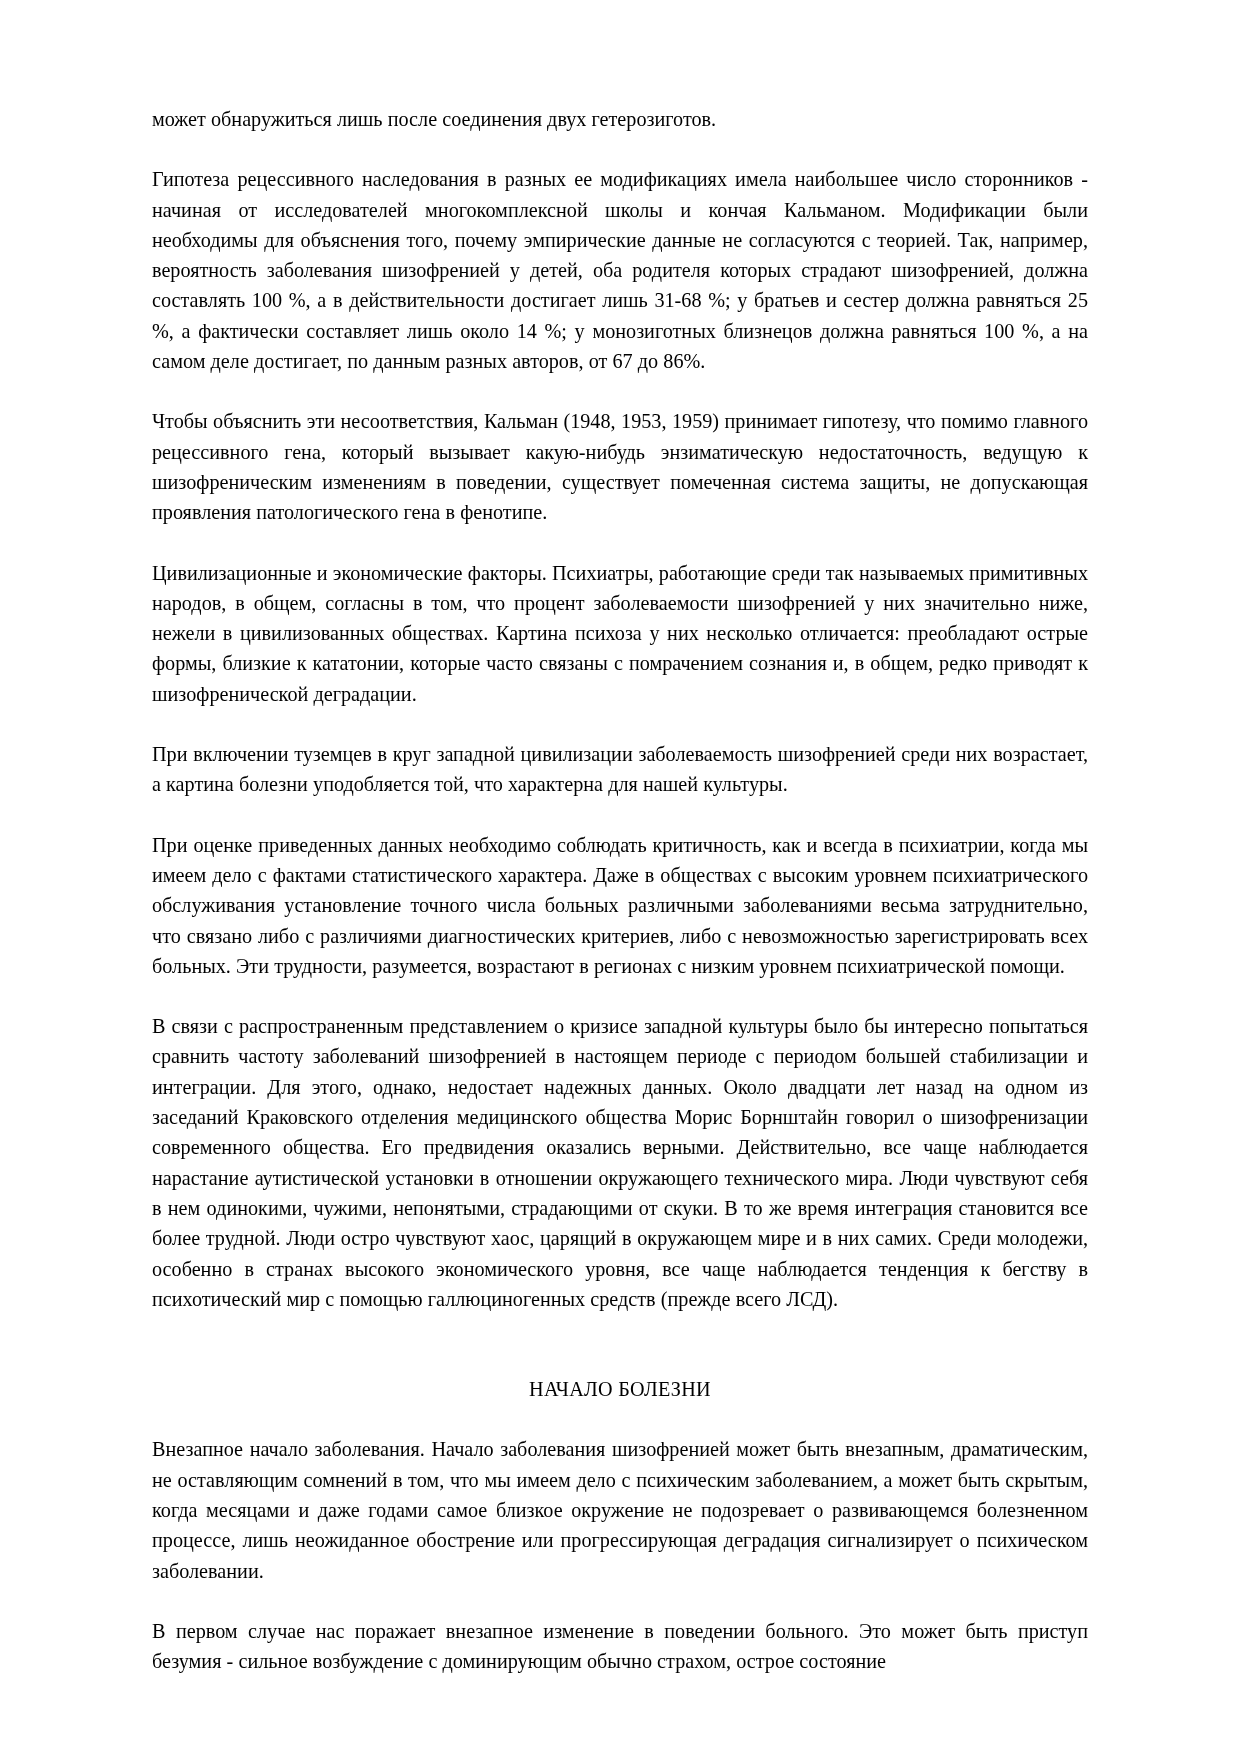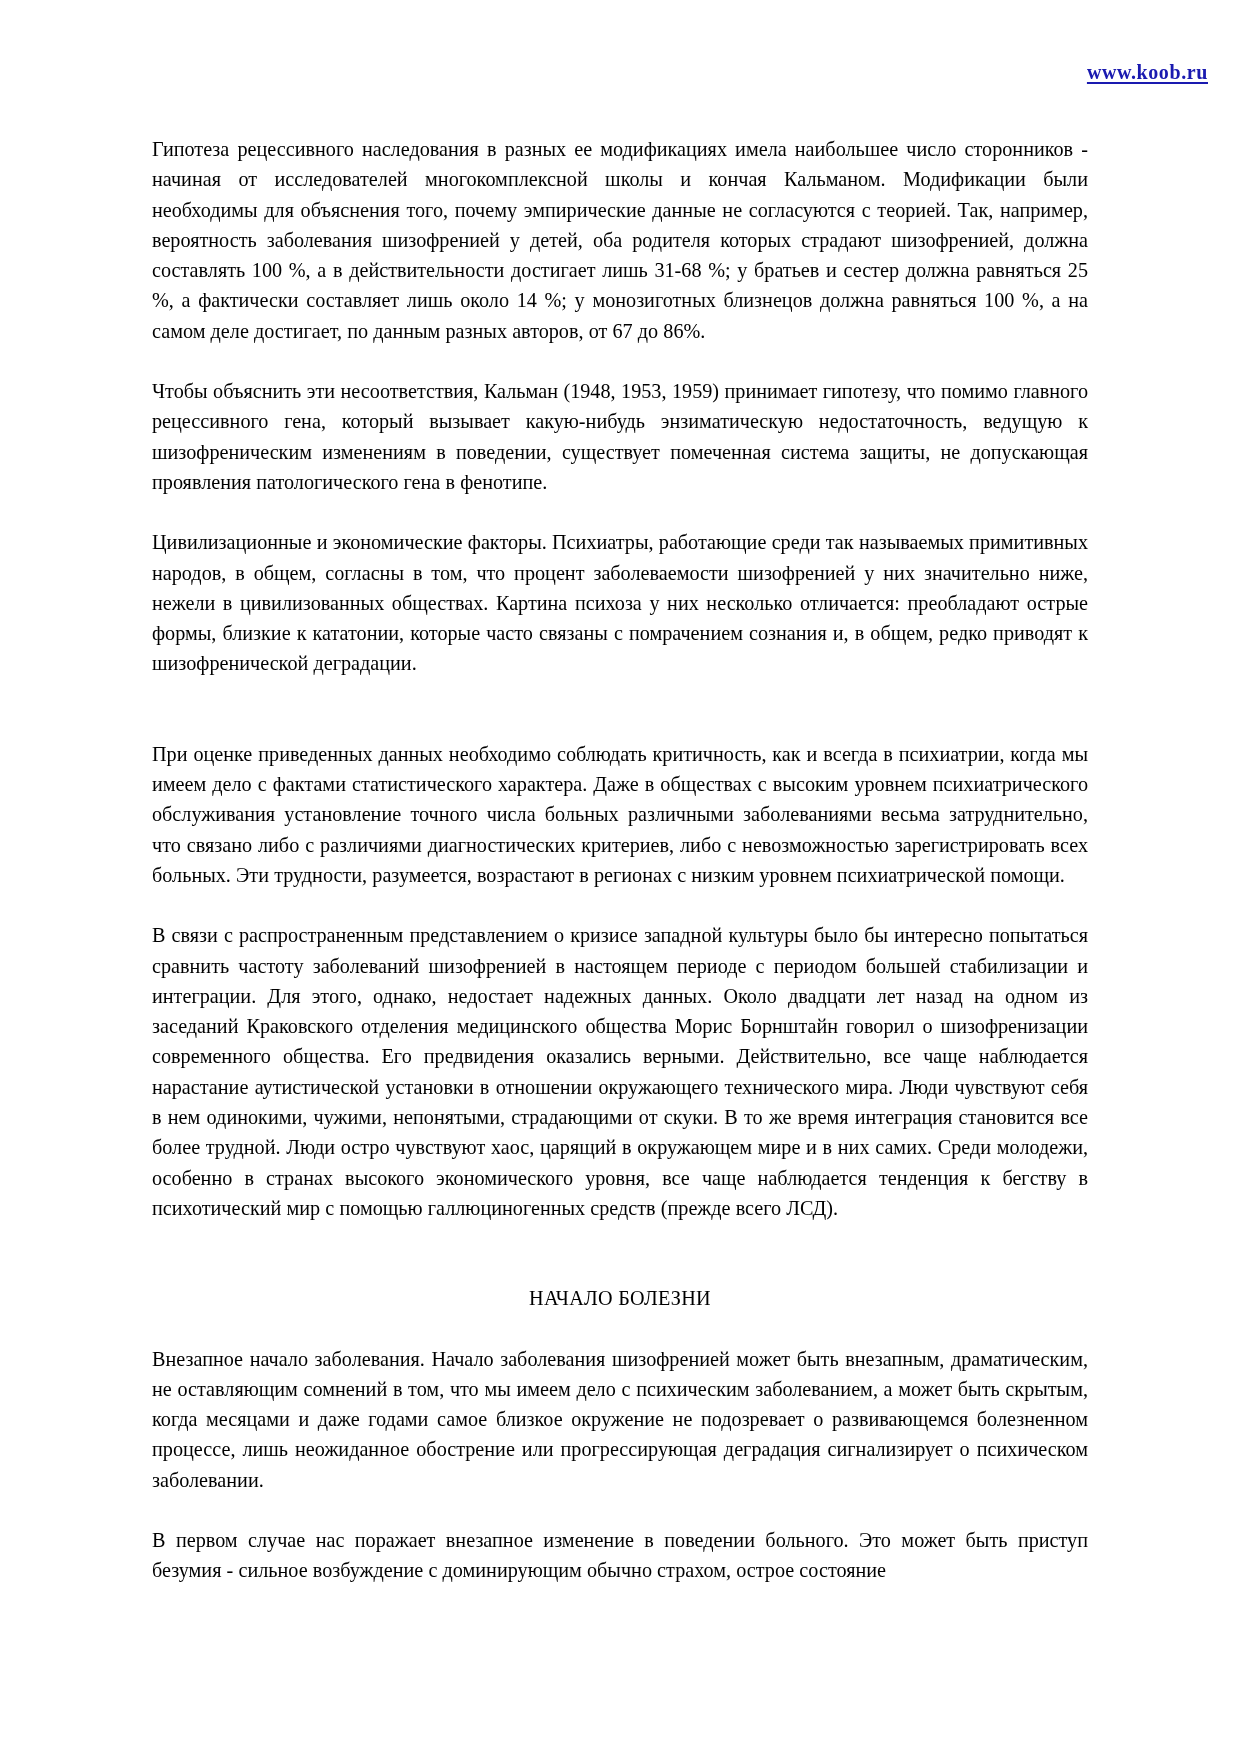--- a/index.html
+++ b/index.html
@@ -69,32 +69,31 @@
     display: inline-block;
     width: 100%;
   }
   p.para.nostretch::after { display: none; }
 </style>
 </head>
 <body>
 
 <div class="page">
 
-  <div class="header-band">
-    <a class="site-link" href="#">www.koob.ru</a>
-  </div>
 
   <div class="content" id="body-container">
+      <p class="para nostretch">может обнаружиться лишь после соединения двух гетерозиготов.</p>
       <div class="gap-md"></div>
       <p class="para nostretch">Гипотеза рецессивного наследования в разных ее модификациях имела наибольшее число сторонников - начиная от исследователей многокомплексной школы и кончая Кальманом. Модификации были необходимы для объяснения того, почему эмпирические данные не согласуются с теорией. Так, например, вероятность заболевания шизофренией у детей, оба родителя которых страдают шизофренией, должна составлять 100 %, а в действительности достигает лишь 31-68 %; у братьев и сестер должна равняться 25 %, а фактически составляет лишь около 14 %; у монозиготных близнецов должна равняться 100 %, а на самом деле достигает, по данным разных авторов, от 67 до 86%.</p>
       <div class="gap-md"></div>
       <p class="para nostretch">Чтобы объяснить эти несоответствия, Кальман (1948, 1953, 1959) принимает гипотезу, что помимо главного рецессивного гена, который вызывает какую-нибудь энзиматическую недостаточность, ведущую к шизофреническим изменениям в поведении, существует помеченная система защиты, не допускающая проявления патологического гена в фенотипе.</p>
       <div class="gap-md"></div>
       <p class="para nostretch">Цивилизационные и экономические факторы. Психиатры, работающие среди так называемых примитивных народов, в общем, согласны в том, что процент заболеваемости шизофренией у них значительно ниже, нежели в цивилизованных обществах. Картина психоза у них несколько отличается: преобладают острые формы, близкие к кататонии, которые часто связаны с помрачением сознания и, в общем, редко приводят к шизофренической деградации.</p>
       <div class="gap-md"></div>
+      <p class="para nostretch">При включении туземцев в круг западной цивилизации заболеваемость шизофренией среди них возрастает, а картина болезни уподобляется той, что характерна для нашей культуры.</p>
       <div class="gap-md"></div>
       <p class="para nostretch">При оценке приведенных данных необходимо соблюдать критичность, как и всегда в психиатрии, когда мы имеем дело с фактами статистического характера. Даже в обществах с высоким уровнем психиатрического обслуживания установление точного числа больных различными заболеваниями весьма затруднительно, что связано либо с различиями диагностических критериев, либо с невозможностью зарегистрировать всех больных. Эти трудности, разумеется, возрастают в регионах с низким уровнем психиатрической помощи.</p>
       <div class="gap-md"></div>
       <p class="para nostretch">В связи с распространенным представлением о кризисе западной культуры было бы интересно попытаться сравнить частоту заболеваний шизофренией в настоящем периоде с периодом большей стабилизации и интеграции. Для этого, однако, недостает надежных данных. Около двадцати лет назад на одном из заседаний Краковского отделения медицинского общества Морис Борнштайн говорил о шизофренизации современного общества. Его предвидения оказались верными. Действительно, все чаще наблюдается нарастание аутистической установки в отношении окружающего технического мира. Люди чувствуют себя в нем одинокими, чужими, непонятыми, страдающими от скуки. В то же время интеграция становится все более трудной. Люди остро чувствуют хаос, царящий в окружающем мире и в них самих. Среди молодежи, особенно в странах высокого экономического уровня, все чаще наблюдается тенденция к бегству в психотический мир с помощью галлюциногенных средств (прежде всего ЛСД).</p>
       <div class="gap-md"></div>
       <div class="gap-md"></div>
       <div class="section-head">НАЧАЛО БОЛЕЗНИ</div>
       <div class="gap-md"></div>
       <p class="para nostretch">Внезапное начало заболевания. Начало заболевания шизофренией может быть внезапным, драматическим, не оставляющим сомнений в том, что мы имеем дело с психическим заболеванием, а может быть скрытым, когда месяцами и даже годами самое близкое окружение не подозревает о развивающемся болезненном процессе, лишь неожиданное обострение или прогрессирующая деградация сигнализирует о психическом заболевании.</p>
       <div class="gap-md"></div>

